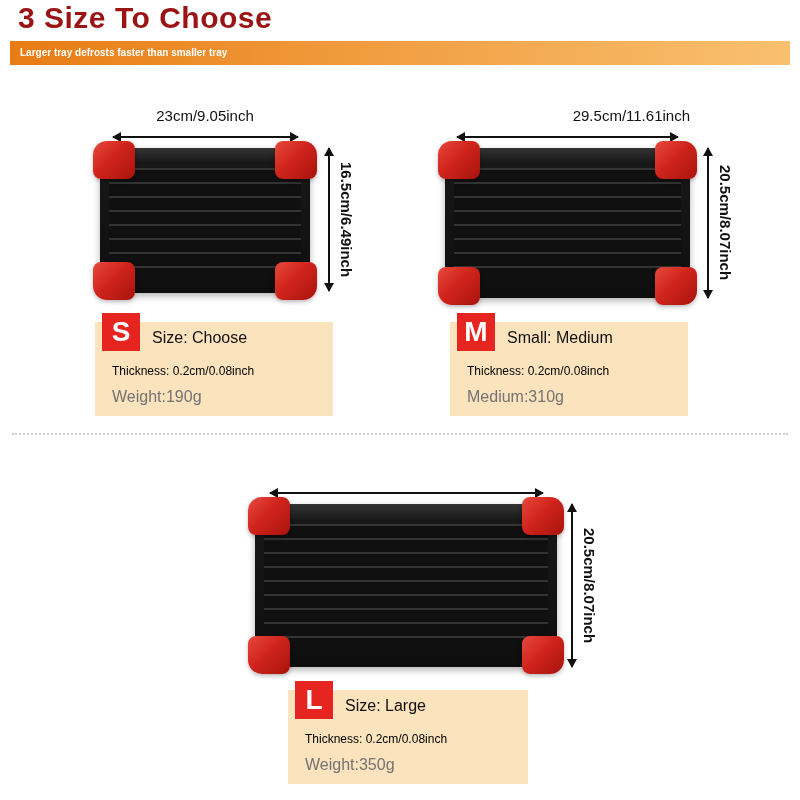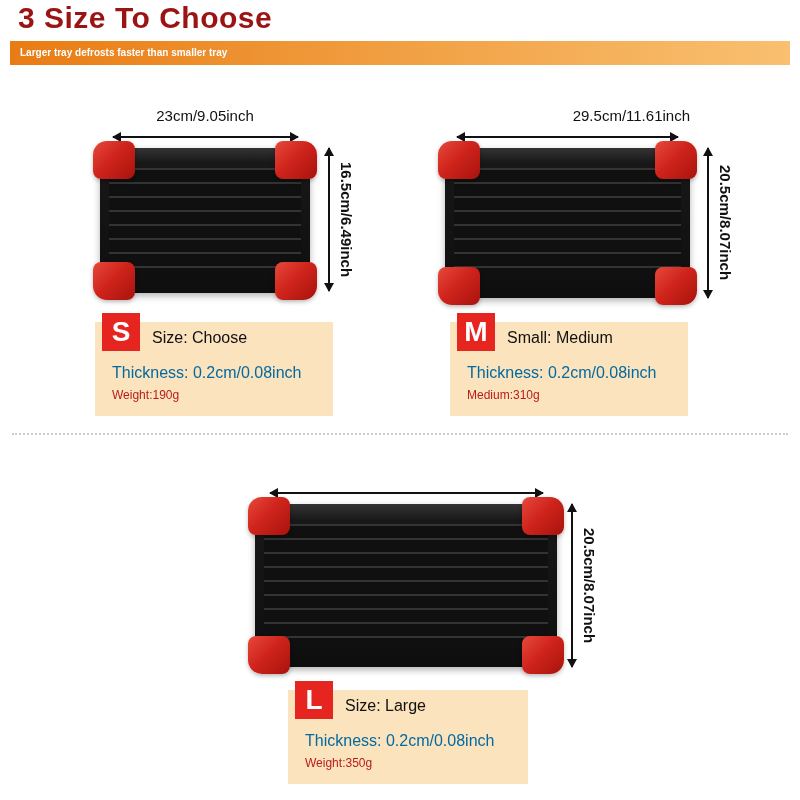--- a/index.html
+++ b/index.html
@@ -83,22 +83,22 @@
   .c-br { right:-7px; bottom:-7px; border-radius:8px 8px 14px 8px; }
 
   
   .info-card { position:absolute; background:#fbe3bd; }
   .badge {
     position:absolute; left:7px; top:-9px; width:38px; height:38px;
     background:#e62420; color:#fff; font-size:28px; font-weight:700;
     display:flex; align-items:center; justify-content:center;
   }
   .size-name { position:absolute; left:57px; top:7px;  font-size:16px; color:#111; }
-  .spec-1    { position:absolute; left:17px; top:42px; font-size:16px; color:#0369a1; }
-  .spec-2    { position:absolute; left:17px; top:66px; font-size:12px; color:#b91c1c; }
+  .spec-1    { position:absolute; left:17px; top:42px; font-size:12px; color:#000000; }
+  .spec-2    { position:absolute; left:17px; top:66px; font-size:16px; color:#737373; }
 
   .separator {
     position:absolute; left:12px; top:433px; width:776px; height:0;
     border-top:2px dotted #cdcdcd;
   }
 </style>
 </head>
 <body>
 
 <div class="page">

